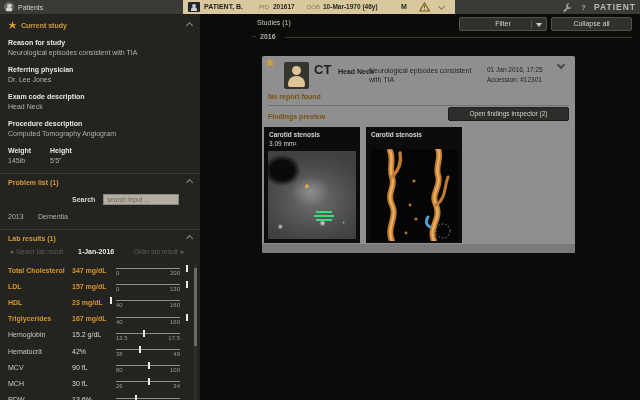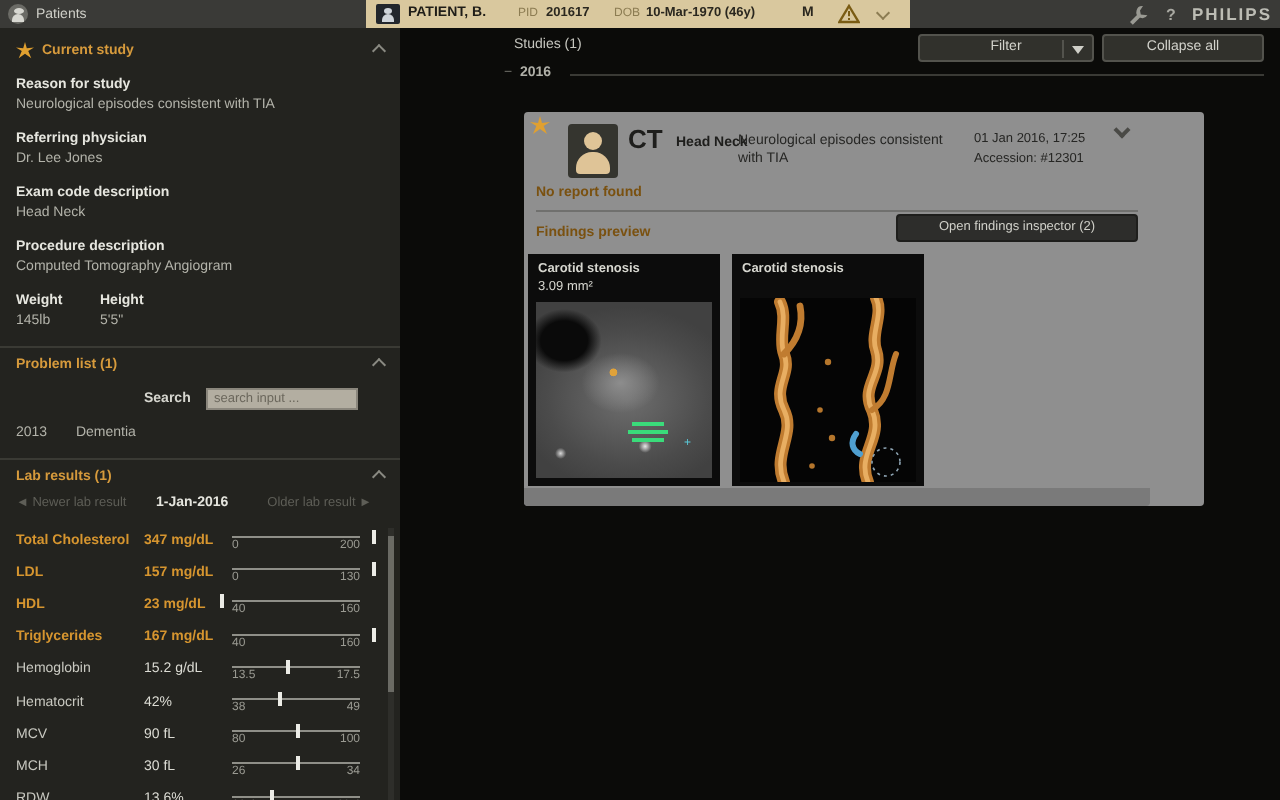--- a/index.html
+++ b/index.html
@@ -74,21 +74,21 @@
   .btn-filter { left:259px; width:88px; }
   .btn-filter .sep { position:absolute; right:14px; top:2px; width:1px; height:9px; background:#53534d; }
   .btn-filter .arr { position:absolute; right:4px; top:5px; width:0; height:0; border-left:3px solid transparent; border-right:3px solid transparent; border-top:4px solid #cfcfc8; }
   .btn-collapse { left:351px; width:81px; }
   .year-row { position:absolute; left:52px; top:19px; width:382px; height:10px; }
   .year-row .dash { position:absolute; left:0; top:0; font-size:7px; color:#6f6f68; }
   .year-row .y { position:absolute; left:8px; top:0; font-size:7px; font-weight:bold; color:#b0b0a8; }
   .year-row .ln { position:absolute; left:33px; top:4px; width:347px; height:1px; background:#3a3a35; }
 
   
-  .card { position:absolute; left:62px; top:42px; width:340px; height:197px; background:#8f8f8f; border-radius:2px; }
+  .card { position:absolute; left:62px; top:42px; width:313px; height:197px; background:#8f8f8f; border-radius:2px; }
   .card .c-star { position:absolute; left:3px; top:2px; }
   .c-avatar { position:absolute; left:22px; top:6px; width:25px; height:27px; background:#35352f; border-radius:2px; overflow:hidden; }
   .c-avatar .head { width:9px; height:9px; border-radius:50%; background:#dfc497; margin:4px auto 0; }
   .c-avatar .body { width:17px; height:11px; border-radius:8px 8px 2px 2px; background:#dfc497; margin:1px auto 0; }
   .c-mod { position:absolute; left:52px; top:6px; font-size:13px; font-weight:bold; color:#1e1e1c; }
   .c-name { position:absolute; left:76px; top:12px; font-size:7px; font-weight:bold; color:#1e1e1c; }
   .c-reason { position:absolute; left:107px; top:10px; width:112px; font-size:7px; color:#262624; line-height:1.3; }
   .c-date { position:absolute; left:225px; top:10px; font-size:6.5px; color:#262624; }
   .c-acc  { position:absolute; left:225px; top:20px; font-size:6.5px; color:#262624; }
   .c-chev { position:absolute; left:296px; top:6px; width:6px; height:6px; border-right:2px solid #4a4a46; border-bottom:2px solid #4a4a46; transform:rotate(45deg); cursor:pointer; }
@@ -147,21 +147,21 @@
         <rect x="5" y="7" width="1" height="1" fill="#7a5c14"></rect>
       </svg>
       <div class="chev-dn-sm" data-interactable="true"></div>
     </div>
 
     <div class="top-right" data-interactable="false">
       <svg width="11" height="11" viewBox="0 0 11 11" data-interactable="true">
         <path d="M7.5 1 a3 3 0 1 0 2.2 4.6 L6.4 5.2 6 3.2 Z M4.6 5.4 L1 9 l1.4 1.4 3.6-3.6 Z" fill="#9a9a93"></path>
       </svg>
       <span class="help" data-interactable="true">?</span>
-      <span class="brand" data-interactable="false">PHILIPS</span>
+      <span class="brand" data-interactable="false">PATIENT</span>
     </div>
   </div>
 
   <div class="sidebar" data-interactable="false">
 
     <div class="sec-head" style="top:4px" data-interactable="false">
       <svg class="star-svg" width="9" height="9" viewBox="0 0 10 10" data-interactable="false">
         <path d="M5 0 L6 3.5 L10 3 L6.8 5 L8.5 9 L5 6.5 L1.5 9 L3.2 5 L0 3 L4 3.5 Z" fill="#e0a030"></path>
       </svg>
       <span class="t" data-interactable="false">Current study</span>

